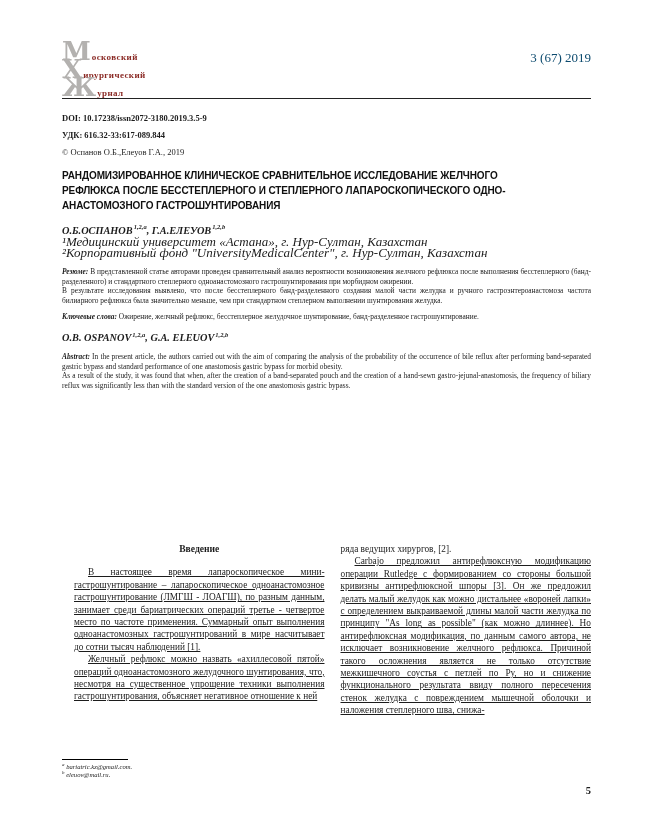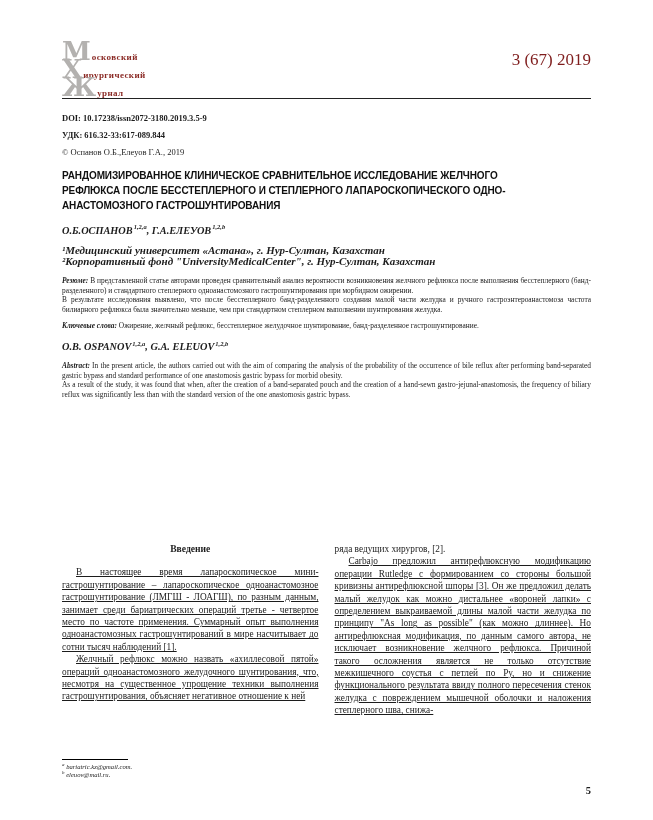--- a/index.html
+++ b/index.html
@@ -6,44 +6,44 @@
   html, body { background:#ffffff; }
   body { font-family:"Liberation Serif", serif; }
   .page { position:relative; width:653px; height:820px; background:#ffffff; color:#1c1c1c; overflow:hidden; margin:0 auto; }
   .content { padding:38px 62px 0; }
 
   .header { display:flex; justify-content:space-between; align-items:flex-start; height:58px; }
   .logo { line-height:1; }
   .logo-row { display:flex; align-items:baseline; height:18px; }
   .logo-cap { font-family:"DejaVu Serif", serif; font-weight:bold; font-size:26px; color:#b3b1af; margin-right:1px; }
   .logo-word { font-weight:bold; font-size:9px; letter-spacing:.4px; color:#8b2b26; }
-  .issue { font-size:17px; margin-top:12px; color:#7f1d1d; }
+  .issue { font-size:13px; margin-top:12px; color:#0c4a6e; }
 
   .rule { border-top:1px solid #222; margin-top:2px; }
 
   .meta { margin-top:14px; font-size:8.5px; line-height:10px; }
   .meta p { margin-bottom:7px; }
   .bold { font-weight:bold; }
 
   .title { font-family:"Liberation Sans", sans-serif; font-weight:bold; font-size:10px; line-height:15.2px; letter-spacing:-.1px; color:#101010; }
   .title div { white-space:nowrap; }
   .title-ru { margin-top:11px; }
   .title-en { margin-top:13px; }
 
   .authors { margin-top:11px; font-weight:bold; font-style:italic; font-size:10.3px; }
   .authors sup { font-size:6.5px; margin-left:1px; vertical-align:super; line-height:0; }
 
-  .affils { margin-top:9px; font-style:italic; font-size:11px; line-height:11.3px;font-weight:bold; }
+  .affils { font-style:italic; font-size:13px; line-height:11.3px; }
 
   .small { font-size:7.4px; line-height:9.6px; text-align:justify; }
   .small-block { margin-top:9px; }
   .label { font-weight:bold; font-style:italic; }
   .kw { margin-top:6px; }
 
-  .body-cols { position:absolute; left:62px; right:62px; top:543px; display:flex; gap:16px; font-size:9.3px; line-height:12.4px; text-align:justify; }
+  .body-cols { position:absolute; left:74px; right:62px; top:543px; display:flex; gap:16px; font-size:9.3px; line-height:12.4px; text-align:justify; }
   .col { width:257px; }
   .col-heading { text-align:center; font-weight:bold; font-size:9.6px; margin-bottom:11px; }
   .indent { text-indent:14px;text-decoration:underline; }
 
   .footnotes { position:absolute; left:62px; bottom:40px; font-size:6.6px; line-height:8.6px; font-style:italic; }
   .footnotes sup { font-size:5px; vertical-align:super; line-height:0; }
   .fn-rule { width:66px; border-top:1px solid #000; margin-bottom:3px; }
 
   .page-number { position:absolute; right:62px; bottom:24px; font-weight:bold; font-size:10.5px; }
 </style>

